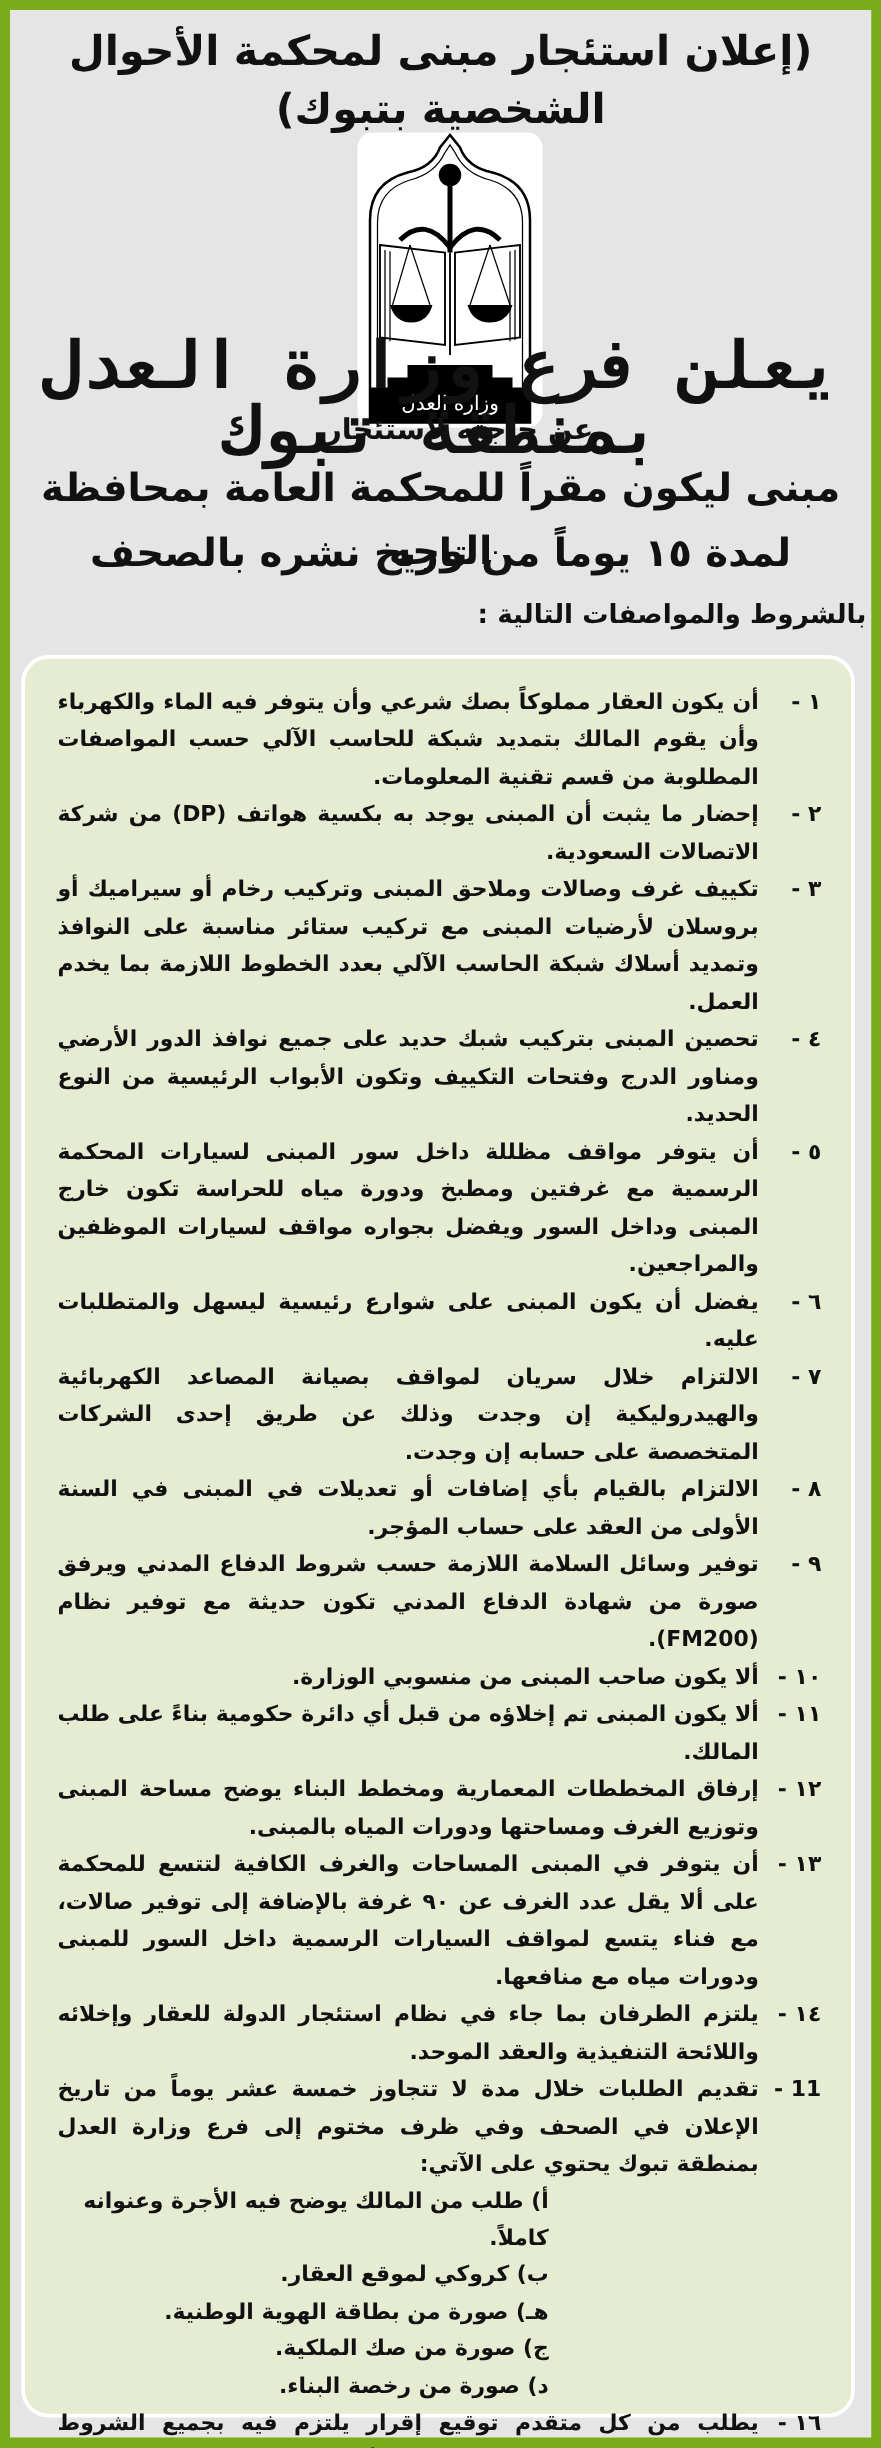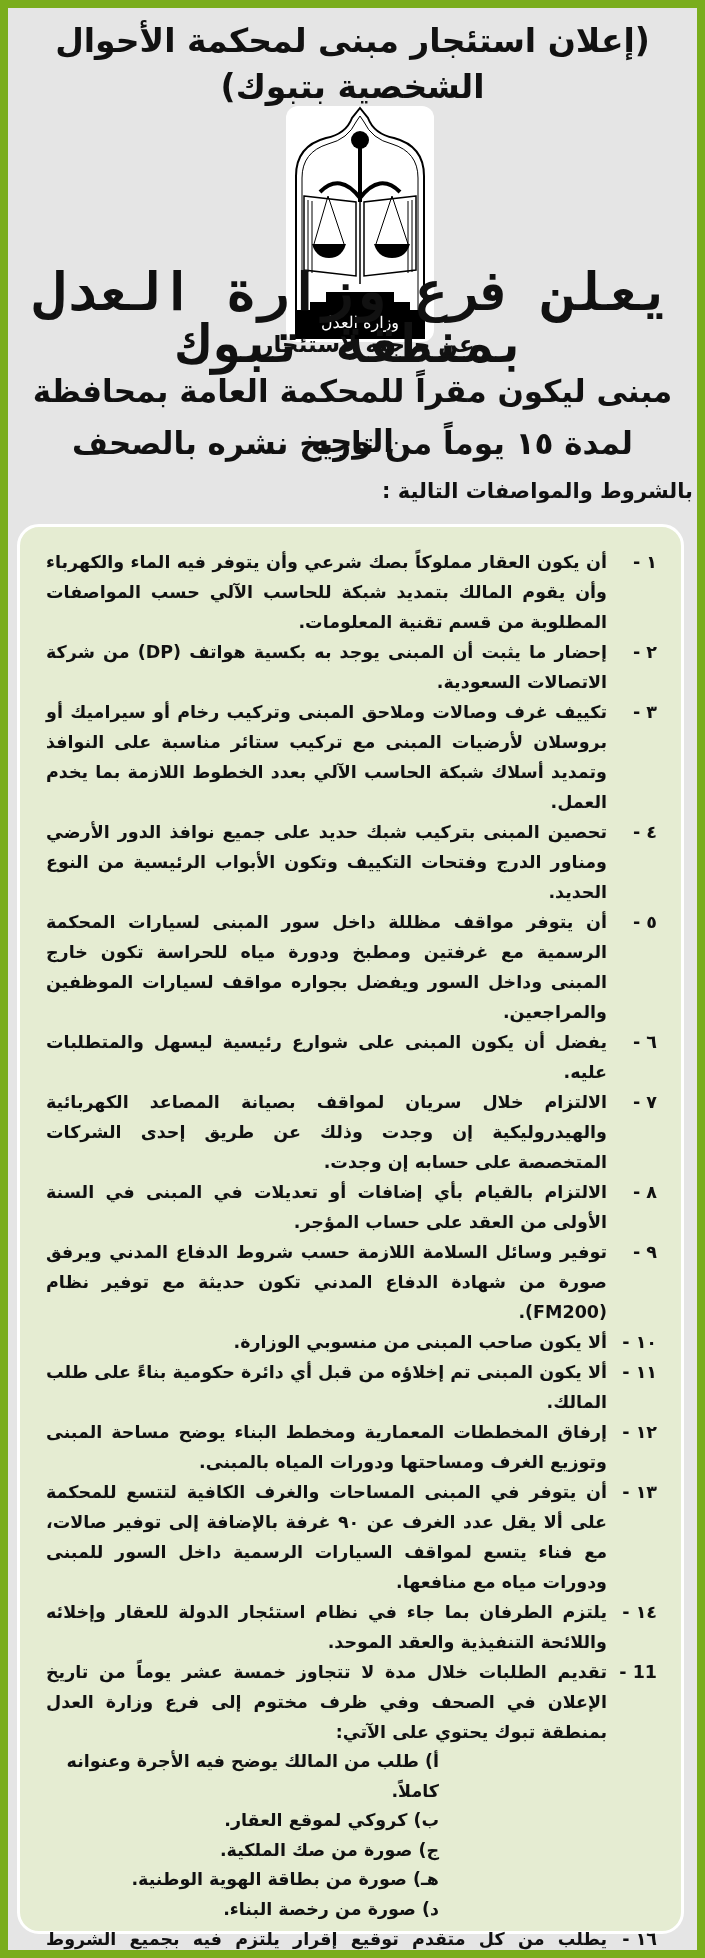--- a/index.html
+++ b/index.html
@@ -156,22 +156,22 @@
         <span class="num">١٤ -</span>
         <span class="txt">يلتزم الطرفان بما جاء في نظام استئجار الدولة للعقار وإخلائه واللائحة التنفيذية والعقد الموحد.</span>
       </div>
     <div class="item">
         <span class="num">11 -</span>
         <span class="txt">تقديم الطلبات خلال مدة لا تتجاوز خمسة عشر يوماً من تاريخ الإعلان في الصحف وفي ظرف مختوم إلى فرع وزارة العدل بمنطقة تبوك يحتوي على الآتي:</span>
       </div>
 
     <div class="sub">أ) طلب من المالك يوضح فيه الأجرة وعنوانه كاملاً.</div>
     <div class="sub">ب) كروكي لموقع العقار.</div>
+    <div class="sub">هـ) صورة من بطاقة الهوية الوطنية.</div>
     <div class="sub">ج) صورة من صك الملكية.</div>
-    <div class="sub">هـ) صورة من بطاقة الهوية الوطنية.</div>
     <div class="sub">د) صورة من رخصة البناء.</div>
 
     <div class="item">
         <span class="num">١٦ -</span>
         <span class="txt">يطلب من كل متقدم توقيع إقرار يلتزم فيه بجميع الشروط والمتطلبات ويرفق هذا الإقرار مع الأوراق المقدمة.</span>
       </div>
 
   </div>
 </div>
 

